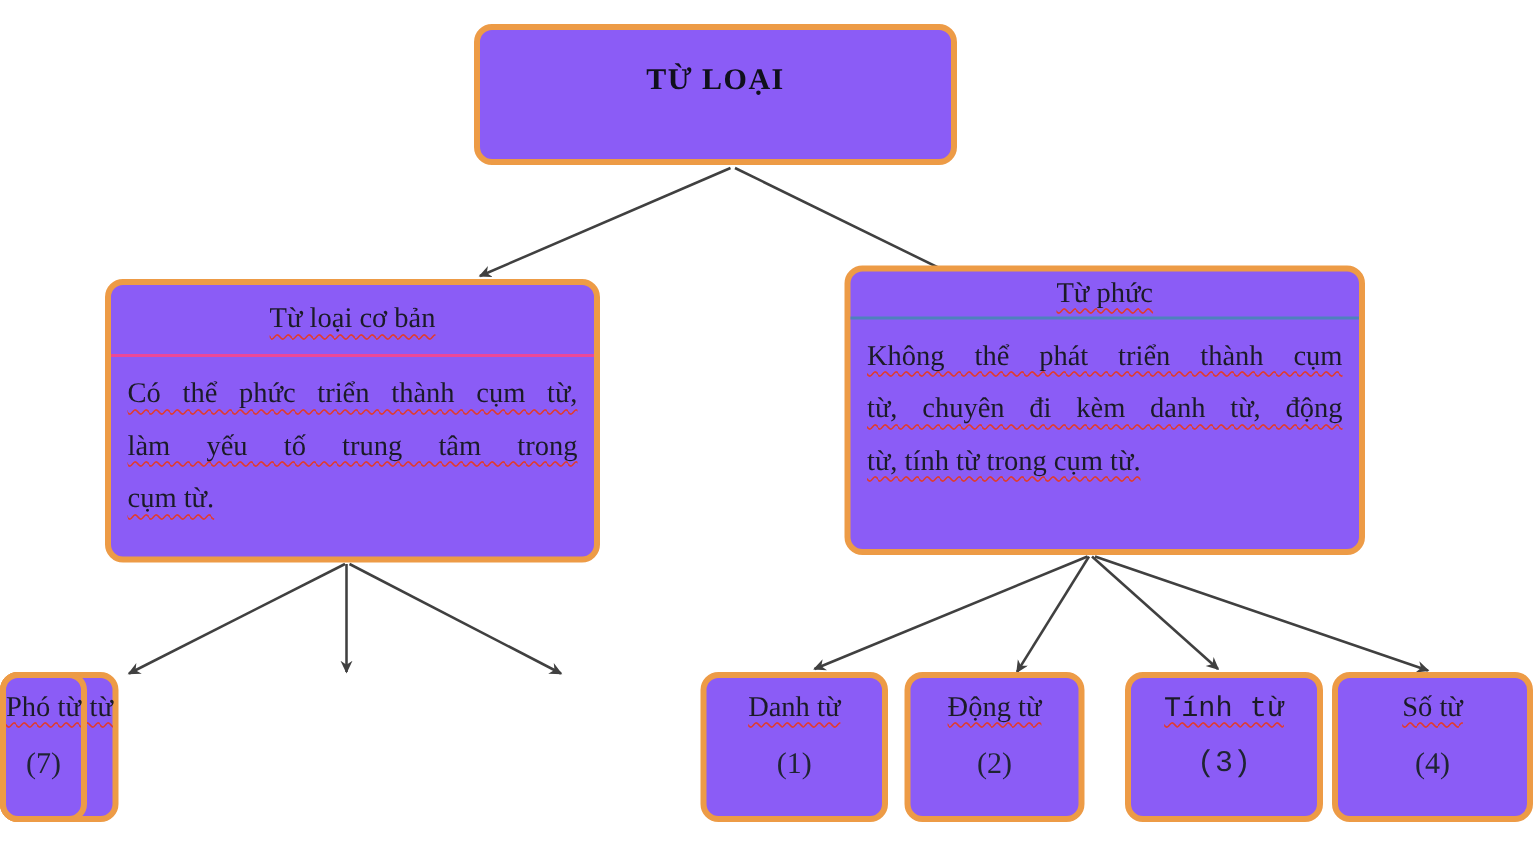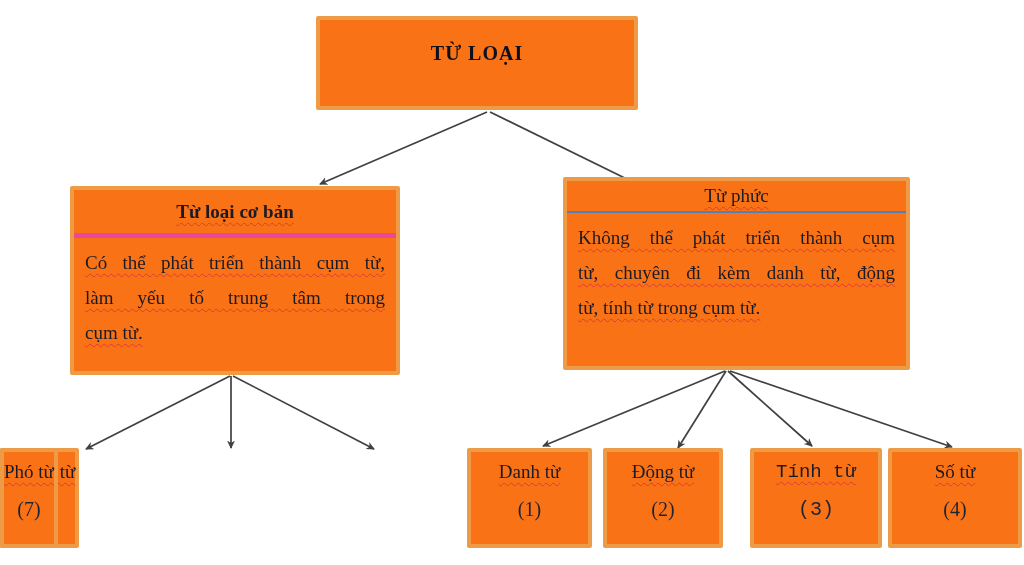--- a/index.html
+++ b/index.html
@@ -1,35 +1,35 @@
 <!DOCTYPE html>
 <html><head>
 <meta charset="utf-8">
 <style>
   html,body{margin:0;padding:0;background:#ffffff;}
   .stage{
     position:relative;width:1024px;height:565px;background:#ffffff;overflow:hidden;
     font-family:"Liberation Serif","DejaVu Serif",serif;color:#1b1b27;
   }
   .obox{
-    position:absolute;box-sizing:border-box;background:#f97316;
-    border:4px solid #ed9b46;border-radius:2px;
+    position:absolute;box-sizing:border-box;background:#8b5cf6;
+    border:4px solid #ed9b46;border-radius:12px;
   }
   
   .root-box{left:316px;top:16px;width:322px;height:94px;display:flex;justify-content:center;}
   .root-title{margin-top:22px;font-weight:bold;font-size:20px;letter-spacing:1px;color:#10101c;}
   
   .branch-left{left:70px;top:186px;width:330px;height:189px;}
   .branch-right{left:563px;top:177px;width:347px;height:193px;}
   .branch-title{
     box-sizing:border-box;height:48px;display:flex;align-items:center;justify-content:center;
     font-size:19px;
   }
   .branch-right .branch-title{height:32px;border-bottom:2px solid #4f81bd;}
-  .branch-left  .branch-title{border-bottom:5px solid #ec4899;font-weight:bold;}
+  .branch-left  .branch-title{border-bottom:2px solid #ec4899;}
   .branch-body{padding:7px 11px 0 11px;font-size:19px;line-height:35px;}
   .jline{text-align:justify;text-align-last:justify;white-space:nowrap;}
   .jline.last{text-align-last:left;}
   
   .sq{
     text-decoration-line:underline;text-decoration-style:wavy;
     text-decoration-color:#e03b2f;text-decoration-thickness:1px;
     text-underline-offset:4px;
   }
   
@@ -74,21 +74,21 @@
 
   <div class="obox root-box">
     <div class="root-title">TỪ LOẠI</div>
   </div>
 
   <div class="obox branch-left">
     <div class="branch-title">
       <span class="sq">Từ loại cơ bản</span>
     </div>
     <div class="branch-body">
-      <div class="jline"><span class="sq">Có thể phát triển thành cụm từ,</span></div>
+      <div class="jline"><span class="sq">Có thể phức triển thành cụm từ,</span></div>
       <div class="jline"><span class="sq">làm yếu tố trung tâm trong</span></div>
       <div class="jline last"><span class="sq">cụm từ.</span></div>
     </div>
   </div>
 
   <div class="obox branch-right">
     <div class="branch-title">
       <span class="sq">Từ phức</span>
     </div>
     <div class="branch-body">

